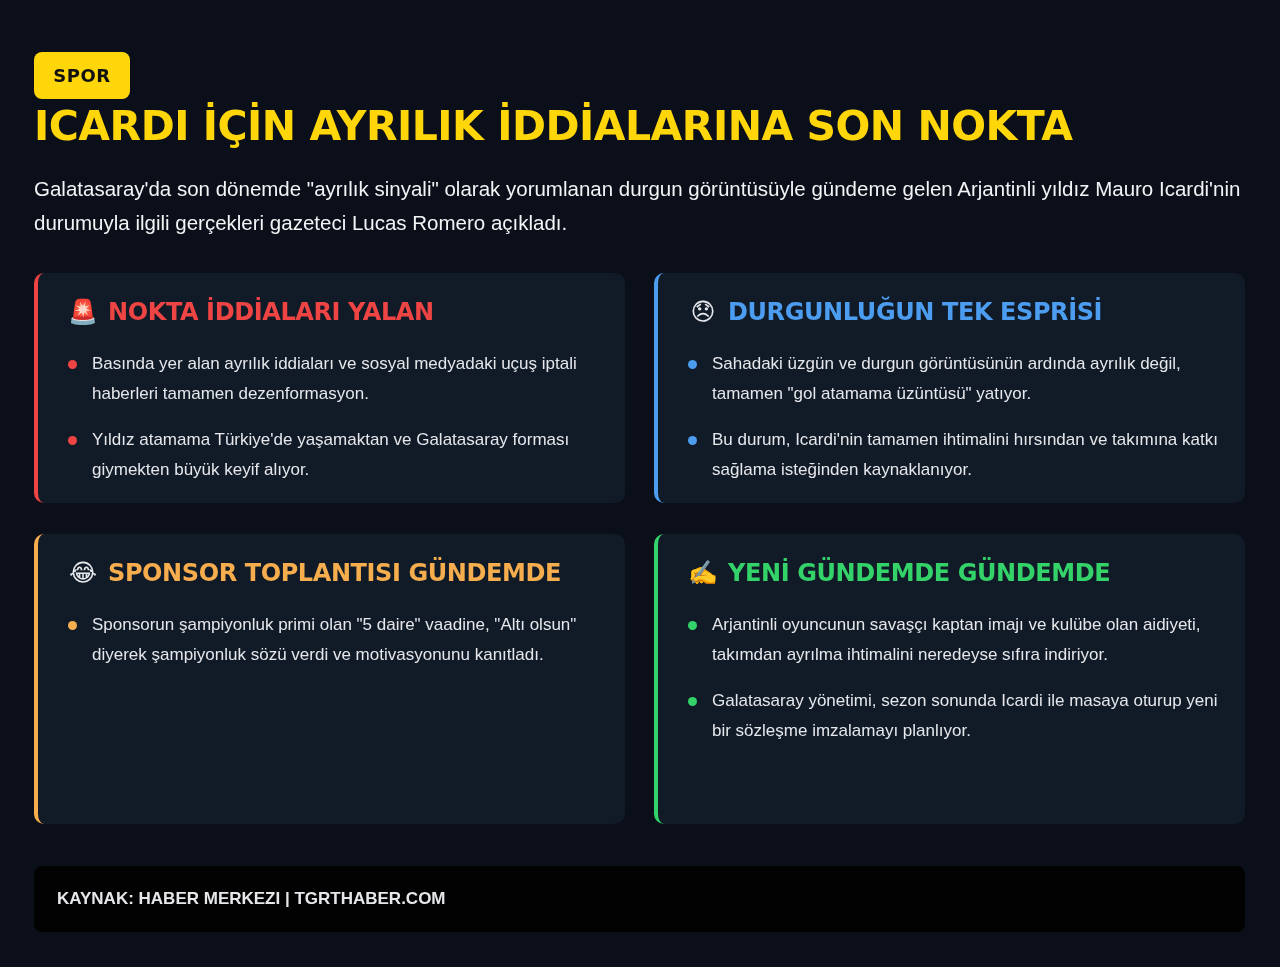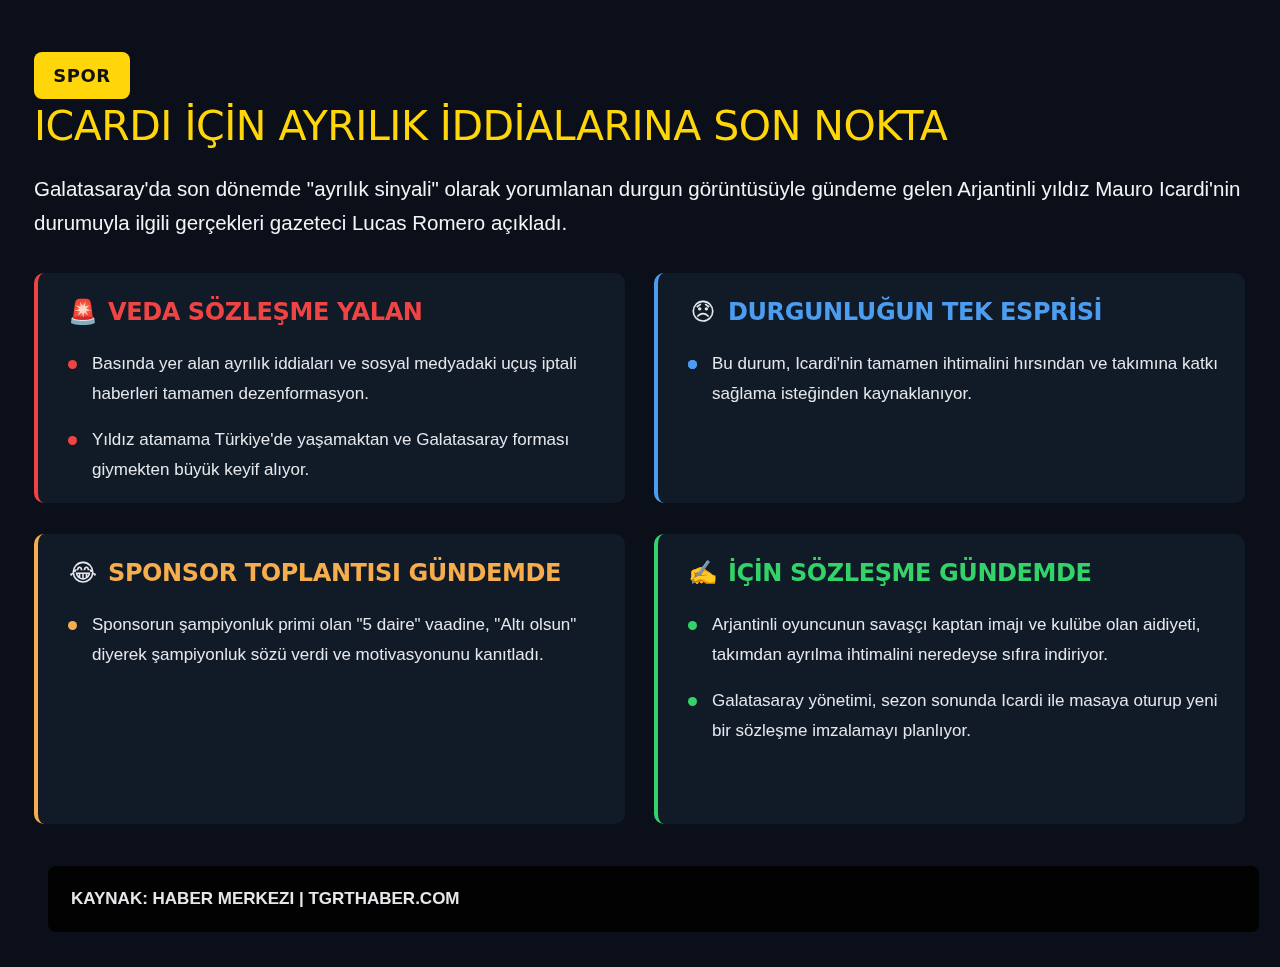--- a/index.html
+++ b/index.html
@@ -7,21 +7,21 @@
   body { font-family: "DejaVu Sans", "Liberation Sans", sans-serif; color: #e5e7eb; position: relative; }
 
   .badge {
     position: absolute; left: 34px; top: 34px; width: 96px; height: 47px;
     background: #ffd60a; border-radius: 8px; color: #111;
     font-family: "DejaVu Sans", sans-serif; font-weight: 700; font-size: 18px;
     display: flex; align-items: center; justify-content: center; letter-spacing: 0.5px; margin-top: 18px;
   }
   .title {
     position: absolute; left: 34px; top: 98px; width: 1220px;
-    font-family: "DejaVu Sans", sans-serif; font-weight: 400;
+    font-family: "DejaVu Sans", sans-serif; font-weight: 700;
     font-size: 41px; line-height: 56px; color: #ffd60a; letter-spacing: -0.5px;
     white-space: nowrap;
   }
   .lead {
     position: absolute; left: 34px; top: 172px; width: 1210px;
     font-family: "Liberation Sans", sans-serif;
     font-size: 20.5px; line-height: 34px; color: #f3f4f6;
   }
 
   .card {
@@ -47,69 +47,69 @@
     position: absolute; left: 0; top: 11px; width: 9px; height: 9px; border-radius: 50%;
     background: var(--accent);
   }
 
   #card-0 { left: 34px;  top: 273px; width: 591px; height: 230px; --accent: #ef4444; }
   #card-1 { left: 654px; top: 273px; width: 591px; height: 230px; --accent: #4c9cf0; }
   #card-2 { left: 34px;  top: 534px; width: 591px; height: 290px; --accent: #f6ad4e; }
   #card-3 { left: 654px; top: 534px; width: 591px; height: 290px; --accent: #34d36a; }
 
   .footer {
-    position: absolute; left: 48px; top: 866px; width: 1211px; height: 66px;
+    position: absolute; left: 34px; top: 866px; width: 1211px; height: 66px;
     background: #020202; border-radius: 8px;
     display: flex; align-items: center; padding-left: 23px;
     font-family: "Liberation Sans", sans-serif; font-weight: 700; font-size: 17px; color: #e5e7eb;
   }
 </style>
 </head>
 <body>
 
 <div class="badge">SPOR</div>
 <h1 class="title">ICARDI İÇİN AYRILIK İDDİALARINA SON NOKTA</h1>
 <p class="lead">Galatasaray'da son dönemde "ayrılık sinyali" olarak yorumlanan durgun görüntüsüyle gündeme gelen Arjantinli yıldız Mauro Icardi'nin durumuyla ilgili gerçekleri gazeteci Lucas Romero açıkladı.</p>
 
 <section class="card" id="card-0">
   <div class="card-head">
     <span class="card-icon">🚨</span>
-    <h2 class="card-title">VEDA SÖZLEŞME YALAN</h2>
+    <h2 class="card-title">NOKTA İDDİALARI YALAN</h2>
   </div>
   <ul>
     <li><span class="dot"></span><span>Basında yer alan ayrılık iddiaları ve sosyal medyadaki uçuş iptali haberleri tamamen dezenformasyon.</span></li>
     <li><span class="dot"></span><span>Yıldız atamama Türkiye'de  yaşamaktan ve Galatasaray forması giymekten büyük keyif alıyor.</span></li>
   </ul>
 </section>
 
 <section class="card" id="card-1">
   <div class="card-head">
     <span class="card-icon">😞</span>
     <h2 class="card-title">DURGUNLUĞUN TEK ESPRİSİ</h2>
   </div>
   <ul>
-    <li><span class="dot"></span></li>
+    <li><span class="dot"></span><span>Sahadaki üzgün ve durgun görüntüsünün ardında ayrılık değil, tamamen "gol atamama üzüntüsü" yatıyor.</span></li>
     <li><span class="dot"></span><span>Bu durum, Icardi'nin tamamen ihtimalini hırsından ve takımına katkı sağlama isteğinden kaynaklanıyor.</span></li>
   </ul>
 </section>
 
 <section class="card" id="card-2">
   <div class="card-head">
     <span class="card-icon">😂</span>
     <h2 class="card-title">SPONSOR TOPLANTISI GÜNDEMDE</h2>
   </div>
   <ul>
     <li><span class="dot"></span><span>Sponsorun şampiyonluk primi olan "5 daire" vaadine, "Altı olsun" diyerek şampiyonluk sözü verdi ve motivasyonunu kanıtladı.</span></li>
   </ul>
 </section>
 
 <section class="card" id="card-3">
   <div class="card-head">
     <span class="card-icon">✍️</span>
-    <h2 class="card-title">İÇİN SÖZLEŞME GÜNDEMDE</h2>
+    <h2 class="card-title">YENİ GÜNDEMDE GÜNDEMDE</h2>
   </div>
   <ul>
     <li><span class="dot"></span><span>Arjantinli oyuncunun savaşçı kaptan imajı ve kulübe olan aidiyeti, takımdan ayrılma ihtimalini neredeyse sıfıra indiriyor.</span></li>
     <li><span class="dot"></span><span>Galatasaray yönetimi, sezon sonunda Icardi ile masaya oturup yeni bir sözleşme imzalamayı planlıyor.</span></li>
   </ul>
 </section>
 
 <footer class="footer">KAYNAK: HABER MERKEZI | TGRTHABER.COM</footer>
 
 </body></html>

